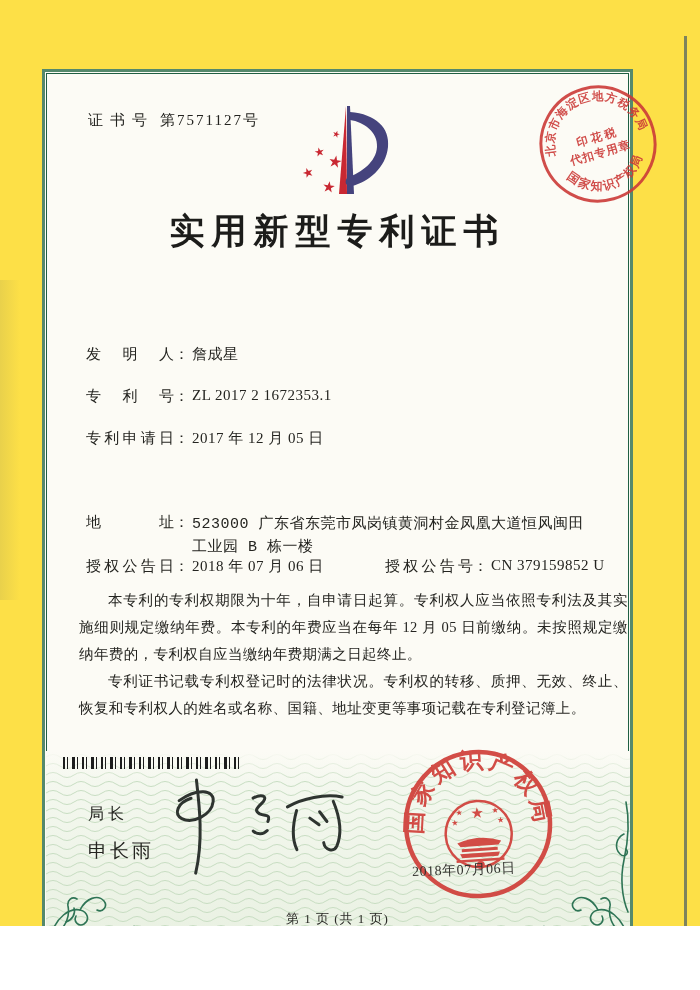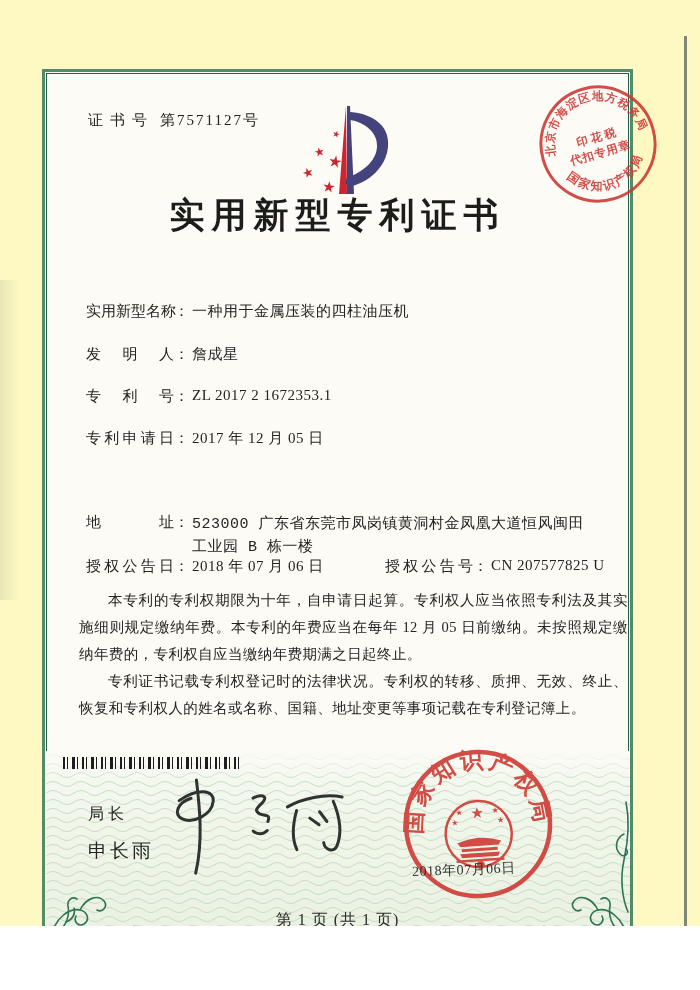--- a/index.html
+++ b/index.html
@@ -1,29 +1,29 @@
 <!DOCTYPE html>
 <html><head>
 <meta charset="utf-8">
 <style>
   html,body{margin:0;padding:0;}
   body{width:700px;height:990px;background:#ffffff;font-family:"Liberation Serif","DejaVu Serif",serif;}
-  #scan{position:relative;width:700px;height:926px;background:#fef9c3;overflow:hidden;}
+  #scan{position:relative;width:700px;height:926px;background:#fde047;overflow:hidden;}
   .edge-right{position:absolute;left:684px;top:36px;width:3px;height:954px;background:#5e6c61;opacity:.8;}
   .edge-left{position:absolute;left:0;top:280px;width:20px;height:320px;
              background:linear-gradient(90deg,rgba(110,115,100,.14),rgba(110,115,100,0));}
   
   .frame{position:absolute;left:42px;top:69px;width:591px;height:874px;
          border:3px solid #55896c;background:#fcfbf5;box-sizing:border-box;}
   .frame-inner{position:absolute;left:1px;top:1px;right:1px;bottom:1px;border:1px solid #1f5f43;}
   
   .cert-number{position:absolute;left:88px;top:111px;font-size:15px;color:#23231f;white-space:nowrap;}
   .cert-number .lab{letter-spacing:7px;margin-right:6px;}
   .cert-number .num{letter-spacing:2px;}
-  .title{position:absolute;left:42px;width:591px;top:192px;text-align:center;
+  .title{position:absolute;left:42px;width:591px;top:208px;text-align:center;
          font-size:35px;font-weight:bold;letter-spacing:7px;color:#1c1c1a;font-family:Liberation Mono, monospace;}
   
   .logo{position:absolute;left:284px;top:102px;width:120px;height:102px;}
   .logo .star{position:absolute;color:#c92832;line-height:1;}
   .logo .s1{left:48px;top:28px;font-size:9px;transform:rotate(18deg);}
   .logo .s2{left:30px;top:44px;font-size:12px;transform:rotate(-12deg);}
   .logo .s3{left:44px;top:52px;font-size:16px;transform:rotate(10deg);}
   .logo .s4{left:18px;top:64px;font-size:13px;transform:rotate(-20deg);}
   .logo .s5{left:38px;top:78px;font-size:15px;transform:rotate(8deg);}
   
@@ -48,21 +48,21 @@
            background:repeating-linear-gradient(90deg,#1d1d1d 0 2px,transparent 2px 4px,
             #1d1d1d 4px 5px,transparent 5px 9px,#1d1d1d 9px 12px,transparent 12px 14px,
             #1d1d1d 14px 15px,transparent 15px 19px);}
   .director-label{position:absolute;left:88px;top:804px;font-size:16px;letter-spacing:4px;color:#242420;}
   .director-name{position:absolute;left:88px;top:838px;font-size:19px;letter-spacing:3px;color:#242420;}
   .signature{position:absolute;left:158px;top:770px;transform:rotate(-2deg);}
   .grant-seal{position:absolute;left:400px;top:746px;opacity:.93;}
   .seal-date{position:absolute;left:412px;top:860px;width:170px;font-size:14px;color:#33332f;
              letter-spacing:.5px;transform:rotate(-2deg);white-space:nowrap;}
   .footer{position:absolute;left:42px;top:910px;width:591px;text-align:center;
-          font-size:16px;color:#2a2a26;letter-spacing:1px;}
+          font-size:13px;color:#2a2a26;letter-spacing:1px;}
   .tax-stamp{position:absolute;left:536px;top:82px;opacity:.9;}
   .ornament{position:absolute;}
   .orn-left{left:46px;top:864px;}
   .orn-right{left:532px;top:794px;}
   .baseline-rule{position:absolute;left:120px;top:939px;width:456px;height:3px;
                  border-top:1px solid #8fb79b;border-bottom:2px solid #2d6b4e;box-sizing:border-box;}
 </style>
 </head>
 <body>
 
@@ -105,39 +105,36 @@
       <text font-size="12" font-weight="bold" letter-spacing="1.5">
         <textPath href="#taxBottom" startOffset="50%" text-anchor="middle">国家知识产权局</textPath>
       </text>
       <text x="62" y="59" text-anchor="middle" font-size="11.5" font-weight="bold">印 花 税</text>
       <text x="62" y="75" text-anchor="middle" font-size="11.5" font-weight="bold" letter-spacing="1">代扣专用章</text>
     </g>
   </svg>
 
   <div class="title">实用新型专利证书</div>
 
-  <div class="frow" style="top:302px">
-    <span class="flabel">实用新型名称</span><span class="fcolon">：</span><span class="fvalue">一种用于金属压装的四柱油压机</span>
-  </div>
   <div class="frow" style="top:345px">
     <span class="flabel">发明人</span><span class="fcolon">：</span><span class="fvalue">詹成星</span>
   </div>
   <div class="frow" style="top:387px">
     <span class="flabel">专利号</span><span class="fcolon">：</span><span class="fvalue">ZL 2017 2 1672353.1</span>
   </div>
   <div class="frow" style="top:429px">
     <span class="flabel">专利申请日</span><span class="fcolon">：</span><span class="fvalue">2017 年 12 月 05 日</span>
   </div>
   <div class="frow addr" style="top:513px">
     <span class="flabel">地址</span><span class="fcolon">：</span><span class="fvalue">523000 广东省东莞市凤岗镇黄洞村金凤凰大道恒风闽田工业园 B 栋一楼</span>
   </div>
   <div class="frow" style="top:557px">
     <span class="flabel">授权公告日</span><span class="fcolon">：</span><span class="fvalue">2018 年 07 月 06 日</span>
     <span class="pair2">
-      <span class="flabel">授权公告号</span><span class="fcolon">：</span><span class="fvalue">CN 207577825 U</span>
+      <span class="flabel">授权公告号</span><span class="fcolon">：</span><span class="fvalue">CN 379159852 U</span>
     </span>
   </div>
 
   <div class="paras">
     <p>本专利的专利权期限为十年，自申请日起算。专利权人应当依照专利法及其实施细则规定缴纳年费。本专利的年费应当在每年 12 月 05 日前缴纳。未按照规定缴纳年费的，专利权自应当缴纳年费期满之日起终止。</p>
     <p>专利证书记载专利权登记时的法律状况。专利权的转移、质押、无效、终止、恢复和专利权人的姓名或名称、国籍、地址变更等事项记载在专利登记簿上。</p>
   </div>
 
   <div class="band">
     <svg id="waves" width="584" height="190">

